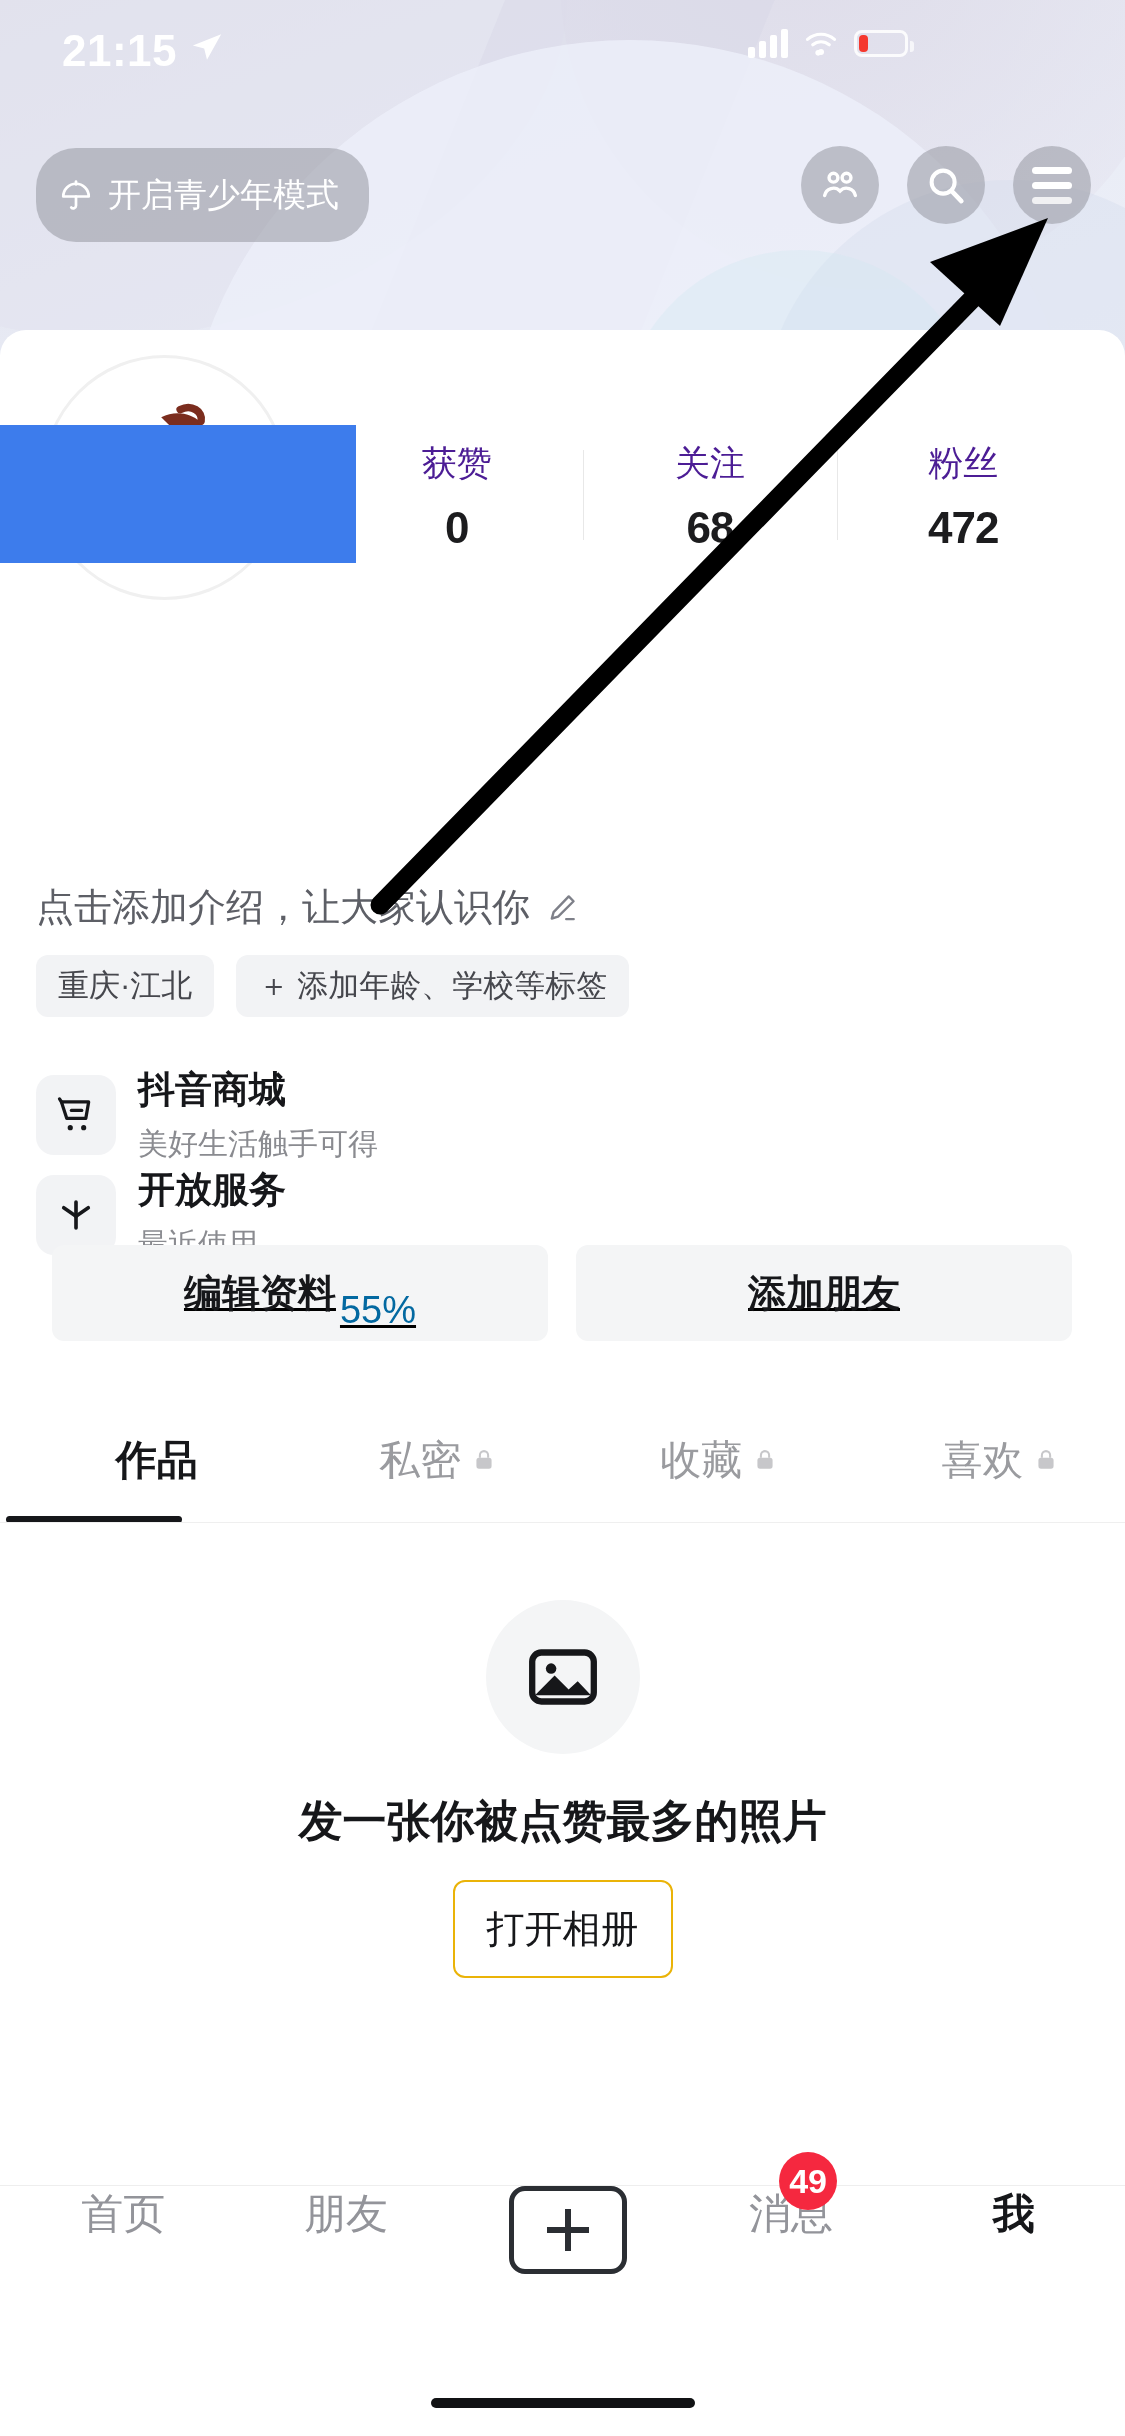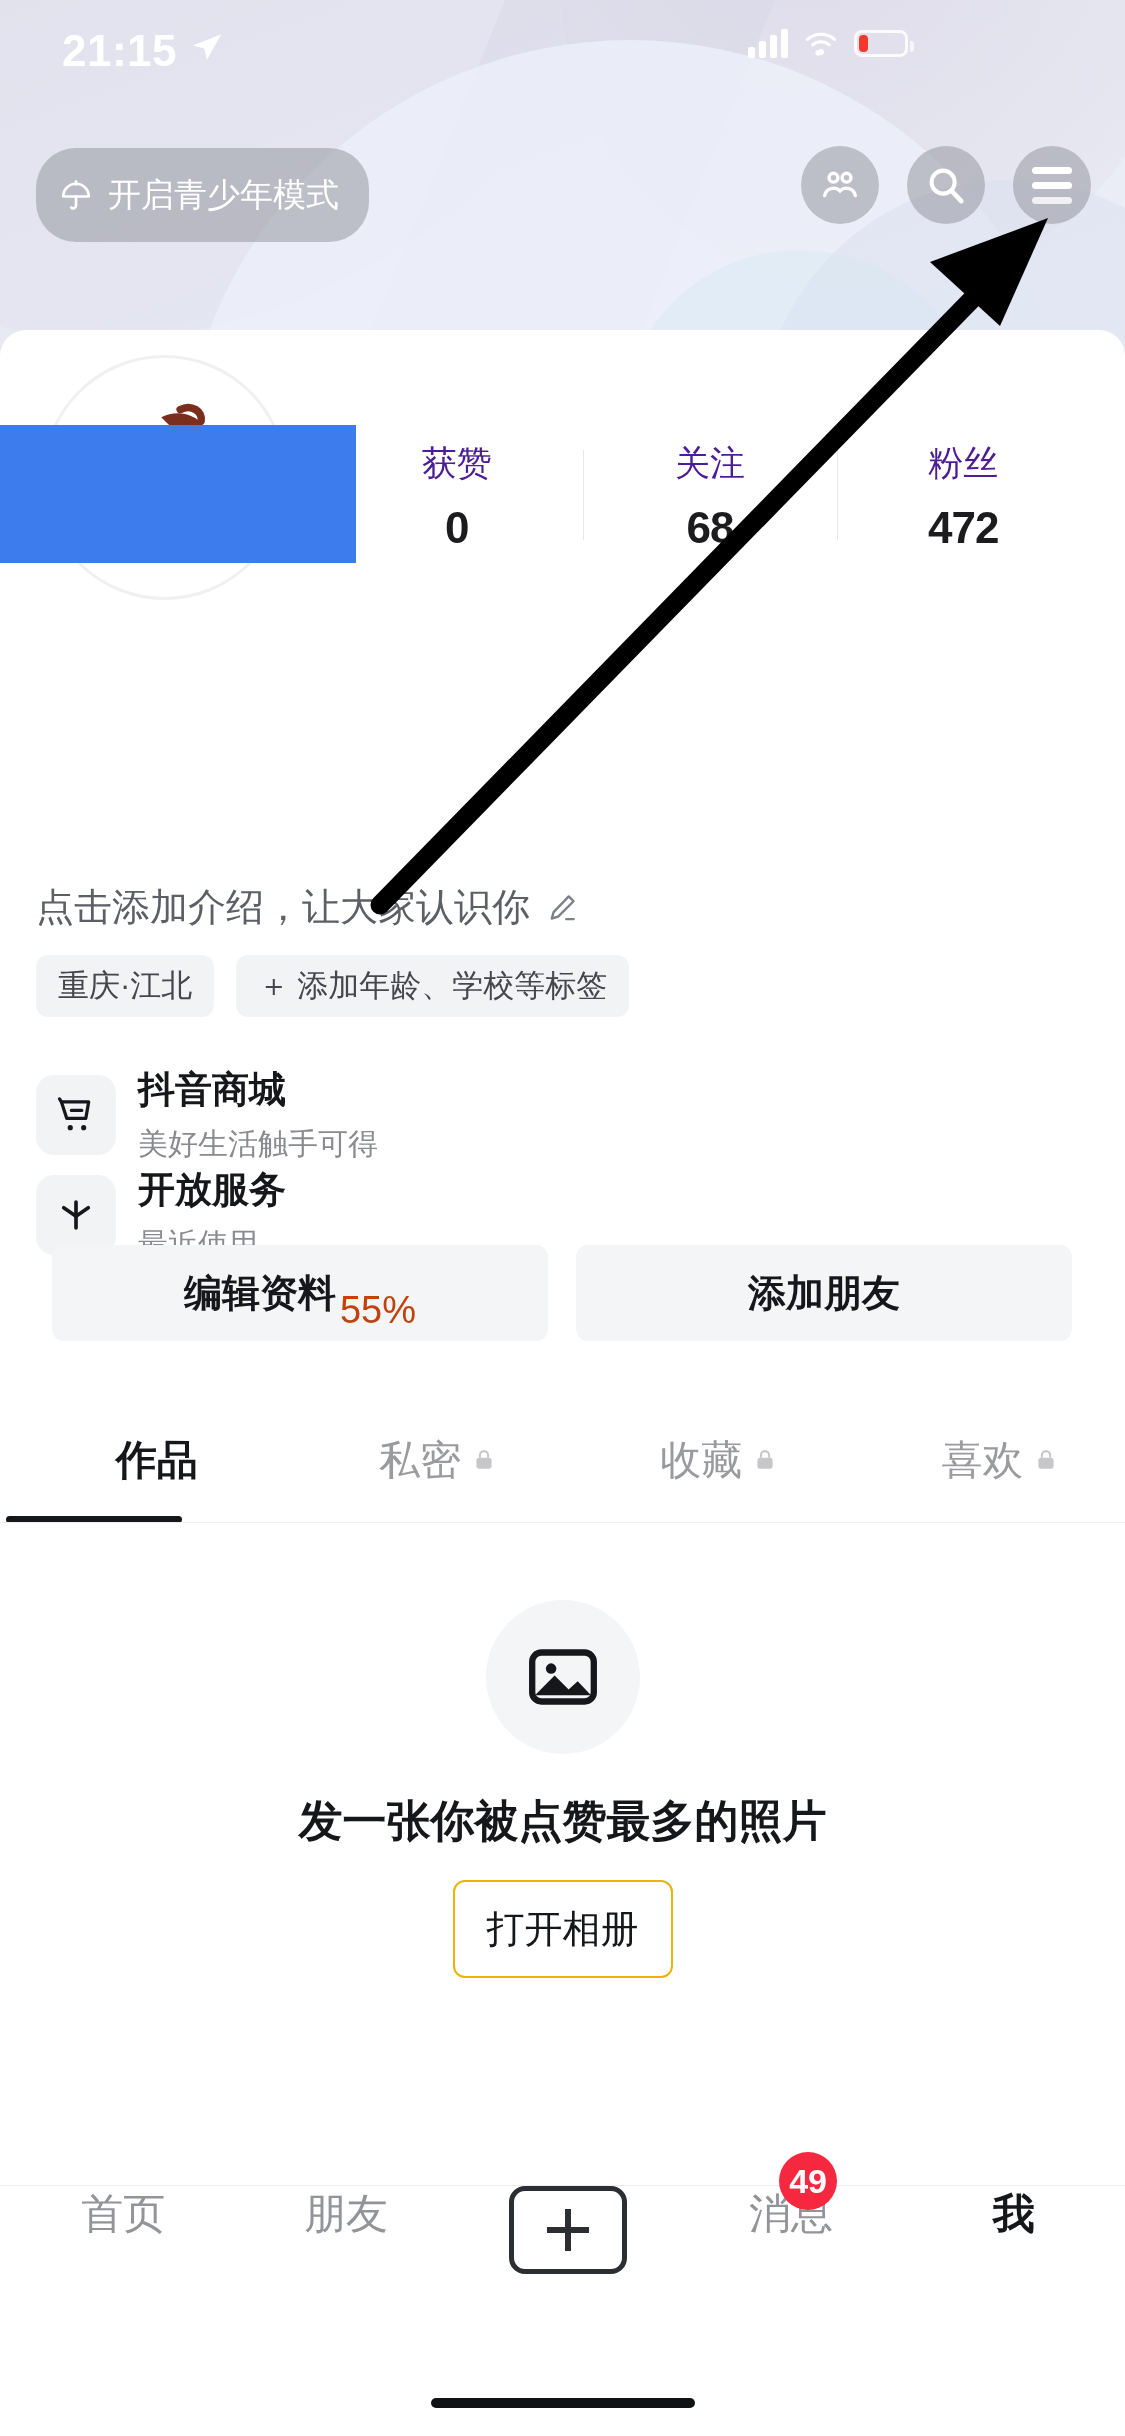--- a/index.html
+++ b/index.html
@@ -86,25 +86,25 @@
   .tag { height:62px; padding:0 22px; background:#f2f3f5; border-radius:12px;
     display:flex; align-items:center; font-size:31px; color:#46474d; gap:8px; }
 
   .svc-row { position:absolute; left:36px; top:1065px; width:1050px; display:flex; gap:0;flex-direction:column; }
   .svc { flex:1; display:flex; align-items:center; gap:22px; }
   .svc-icon { width:80px; height:80px; border-radius:18px; background:#f2f3f5;
     display:flex; align-items:center; justify-content:center; }
   .svc-title { font-size:37px; font-weight:700; color:#16171a; }
   .svc-sub { font-size:30px; color:#8a8b90; margin-top:9px; }
 
-  .btn-row { position:absolute; left:52px; top:1245px; width:1020px; display:flex; gap:28px; }
+  .btn-row { position:absolute; left:52px; top:1245px; width:1020px; display:flex; gap:28px;text-decoration:underline; }
   .gbtn { flex:1; height:96px; background:#f4f5f6; border-radius:12px;
     display:flex; align-items:center; justify-content:center; gap:4px;
     font-size:38px; font-weight:700; color:#16171a; }
-  .gbtn .pct { color:#c2410c; font-weight:400;margin-top:34px; }
+  .gbtn .pct { color:#0369a1; font-weight:400;margin-top:34px; }
 
   .tabs { position:absolute; left:0; top:1400px; width:1125px; height:120px; display:flex; }
   .tab { flex:1; display:flex; align-items:center; justify-content:center; gap:10px;
     font-size:41px; color:#9a9b9f; position:relative;padding-left:32px; }
   .tab.active { color:#16171a; font-weight:700; }
   .tab .lock { width:26px; height:30px; opacity:.55; }
   .tab-underline { position:absolute; left:0; top:1516px; width:176px; height:7px;
     background:#16171a; border-radius:4px; margin-left:6px; }
   .tabs-divider { position:absolute; left:0; top:1522px; width:1125px; height:1px; background:#efefef; }
 

